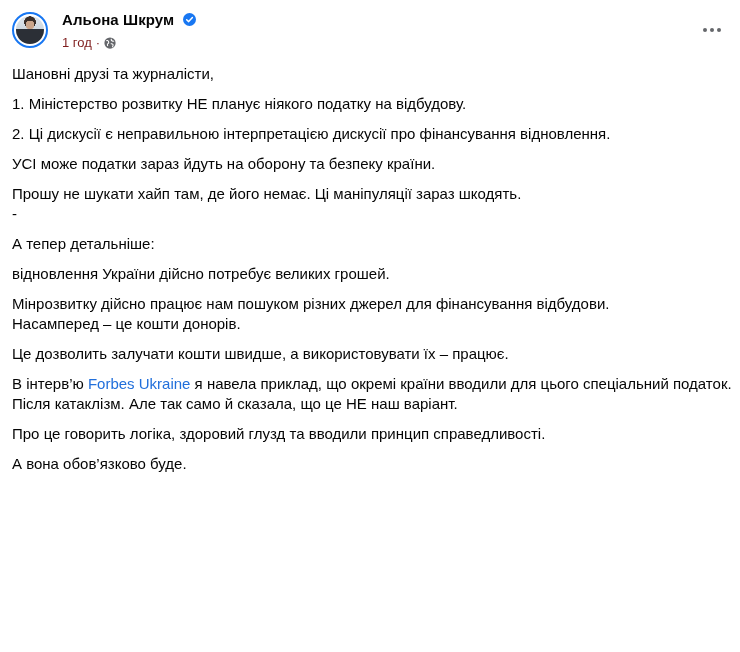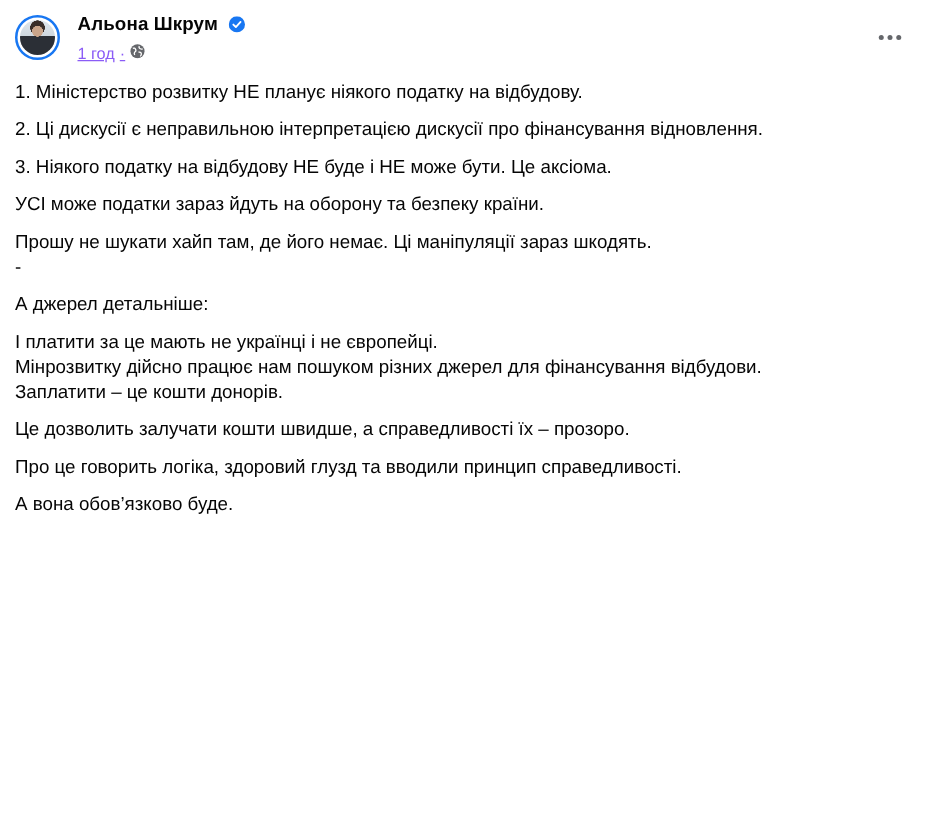--- a/index.html
+++ b/index.html
@@ -27,21 +27,21 @@
   .author-name {
     position: absolute; left: 62px; top: 11px;
     font-size: 15px; font-weight: bold; color: #050505; letter-spacing: 0.1px;
   }
   .verified {
     position: absolute; left: 183px; top: 13px;
     width: 13px; height: 13px;
   }
   .meta {
     position: absolute; left: 62px; top: 35px;
-    font-size: 13px; color: #8b5cf6; display: flex; align-items: flex-start; text-decoration: underline;
+    font-size: 13px; color: #7f1d1d; display: flex; align-items: center;
   }
   .meta .dot { margin: 0 4px; }
   .globe { width: 12px; height: 12px; display: inline-block; }
   .more {
     position: absolute; left: 700px; top: 20px;
     width: 24px; height: 20px; display: flex; align-items: center; justify-content: center; gap: 3px;
     cursor: pointer;
   }
   .more span { width: 4px; height: 4px; border-radius: 50%; background: #65676b; display: block; }
   .body {
@@ -74,27 +74,28 @@
       </svg>
     </div>
     <div class="more">
       <span></span>
       <span></span>
       <span></span>
     </div>
   </div>
 
   <div class="body" id="post-body">
+      <div class="para">Шановні друзі та журналісти,</div>
       <div class="para">1. Міністерство розвитку НЕ планує ніякого податку на відбудову.</div>
       <div class="para">2. Ці дискусії є неправильною інтерпретацією дискусії про фінансування відновлення.</div>
-      <div class="para">3. Ніякого податку на відбудову НЕ буде і НЕ може бути. Це аксіома.</div>
       <div class="para">УСІ може податки зараз йдуть на оборону та безпеку країни.</div>
       <div class="para tight">Прошу не шукати хайп там, де його немає. Ці маніпуляції зараз шкодять.</div>
       <div class="para">-</div>
-      <div class="para">А джерел детальніше:</div>
-      <div class="para tight">І платити за це мають не українці і не європейці.</div>
+      <div class="para">А тепер детальніше:</div>
+      <div class="para">відновлення України дійсно потребує великих грошей.</div>
       <div class="para tight">Мінрозвитку дійсно працює нам пошуком різних джерел для фінансування відбудови.</div>
-      <div class="para">Заплатити – це кошти донорів.</div>
-      <div class="para">Це дозволить залучати кошти швидше, а справедливості їх – прозоро.</div>
+      <div class="para">Насамперед – це кошти донорів.</div>
+      <div class="para">Це дозволить залучати кошти швидше, а використовувати їх – працює.</div>
+      <div class="para"><span>В інтерв’ю </span><a class="link">Forbes Ukraine</a><span> я навела приклад, що окремі країни вводили для цього спеціальний податок. Після катаклізм. Але так само й сказала, що це НЕ наш варіант.</span></div>
       <div class="para">Про це говорить логіка, здоровий глузд та вводили принцип справедливості.</div>
       <div class="para">А вона обов’язково буде.</div>
     </div>
 </div>
 
 </body></html>

